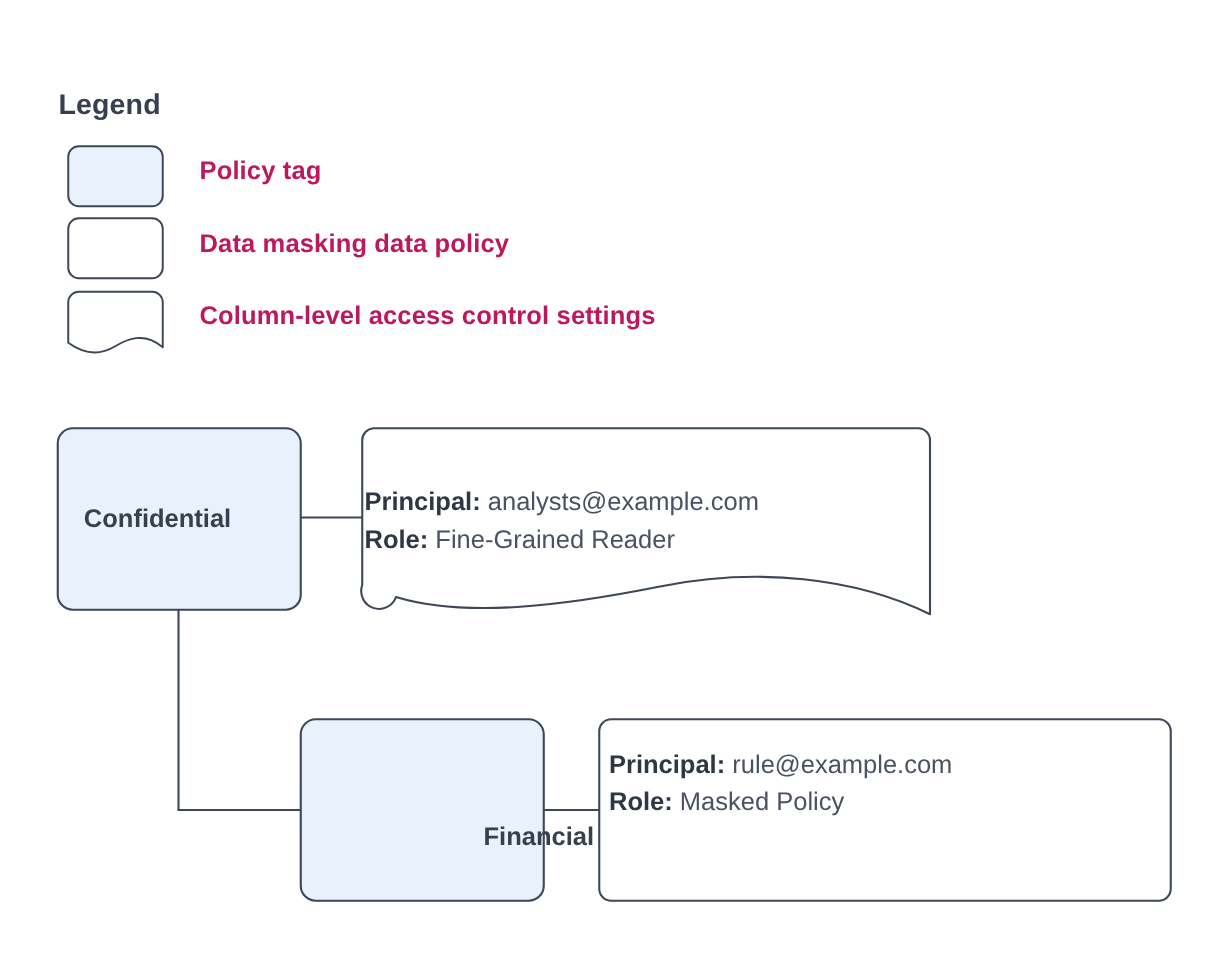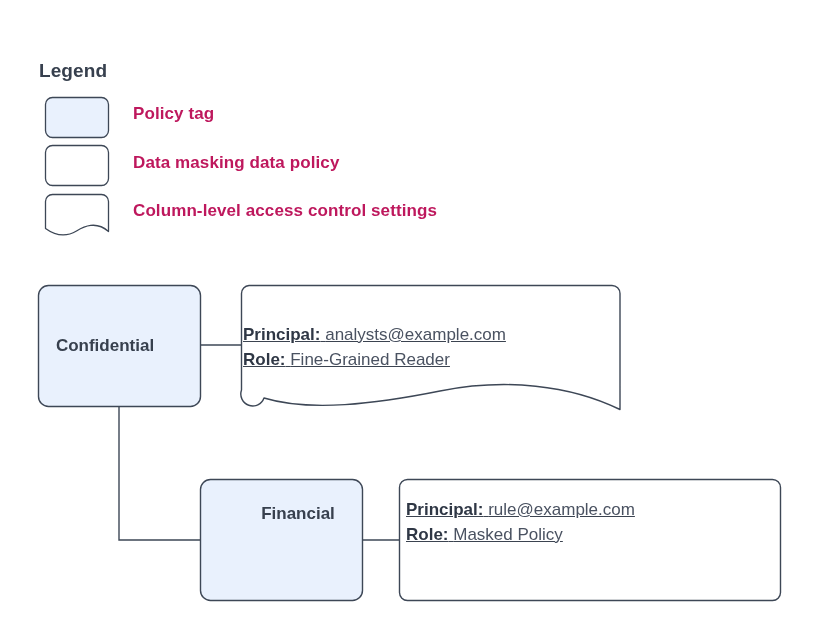--- a/index.html
+++ b/index.html
@@ -55,32 +55,32 @@
     white-space: nowrap;
     text-align: center;
   }
   .node-label.confidential {
     left: 38px;
     top: 336px;
     width: 134px;
   }
   .node-label.financial {
     left: 200px;
-    top: 504px;
+    top: 548px;
     width: 196px;
+    text-align: right;
   }
 
   
   .note-text {
     position: absolute;
     font-size: 17px;
     color: #3b4350;
     line-height: 25px;
     white-space: nowrap;
-    text-decoration: underline;
   }
   .note-text .k {
     font-weight: bold;
     color: #2f3745;
   }
   .note-text .v {
     font-weight: normal;
     color: #4a5261;
   }
   .note-text.note1 {

